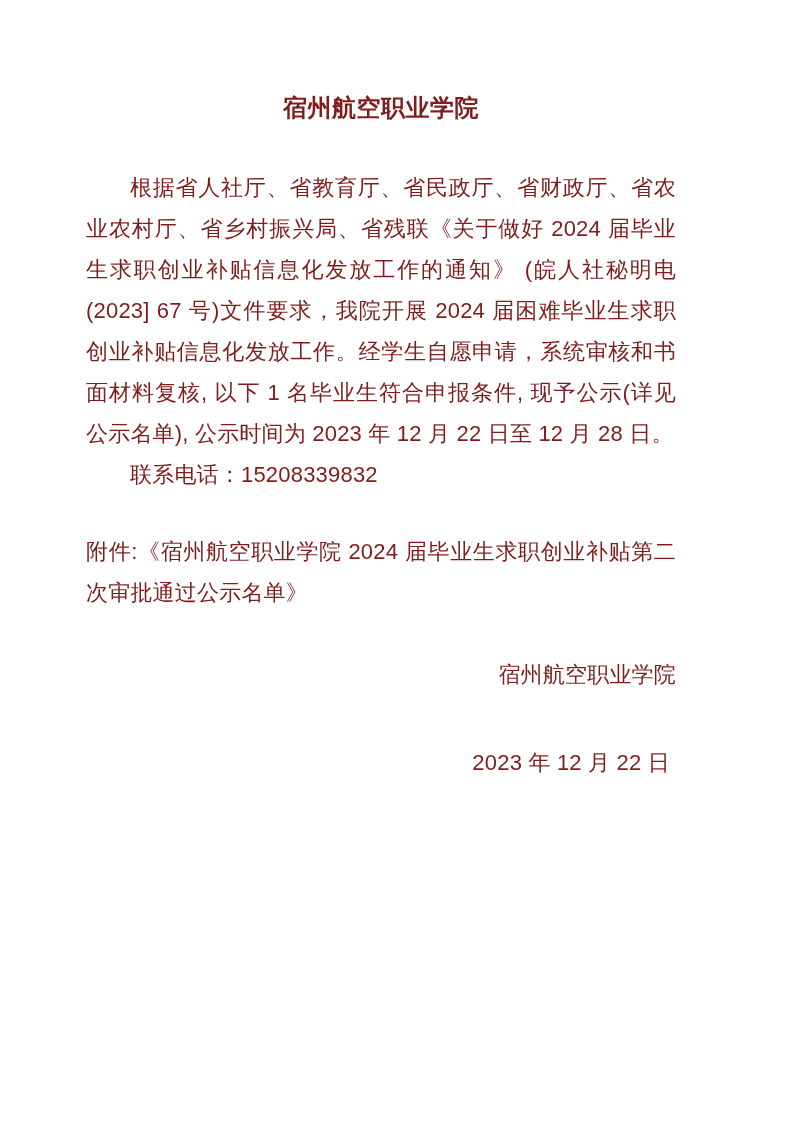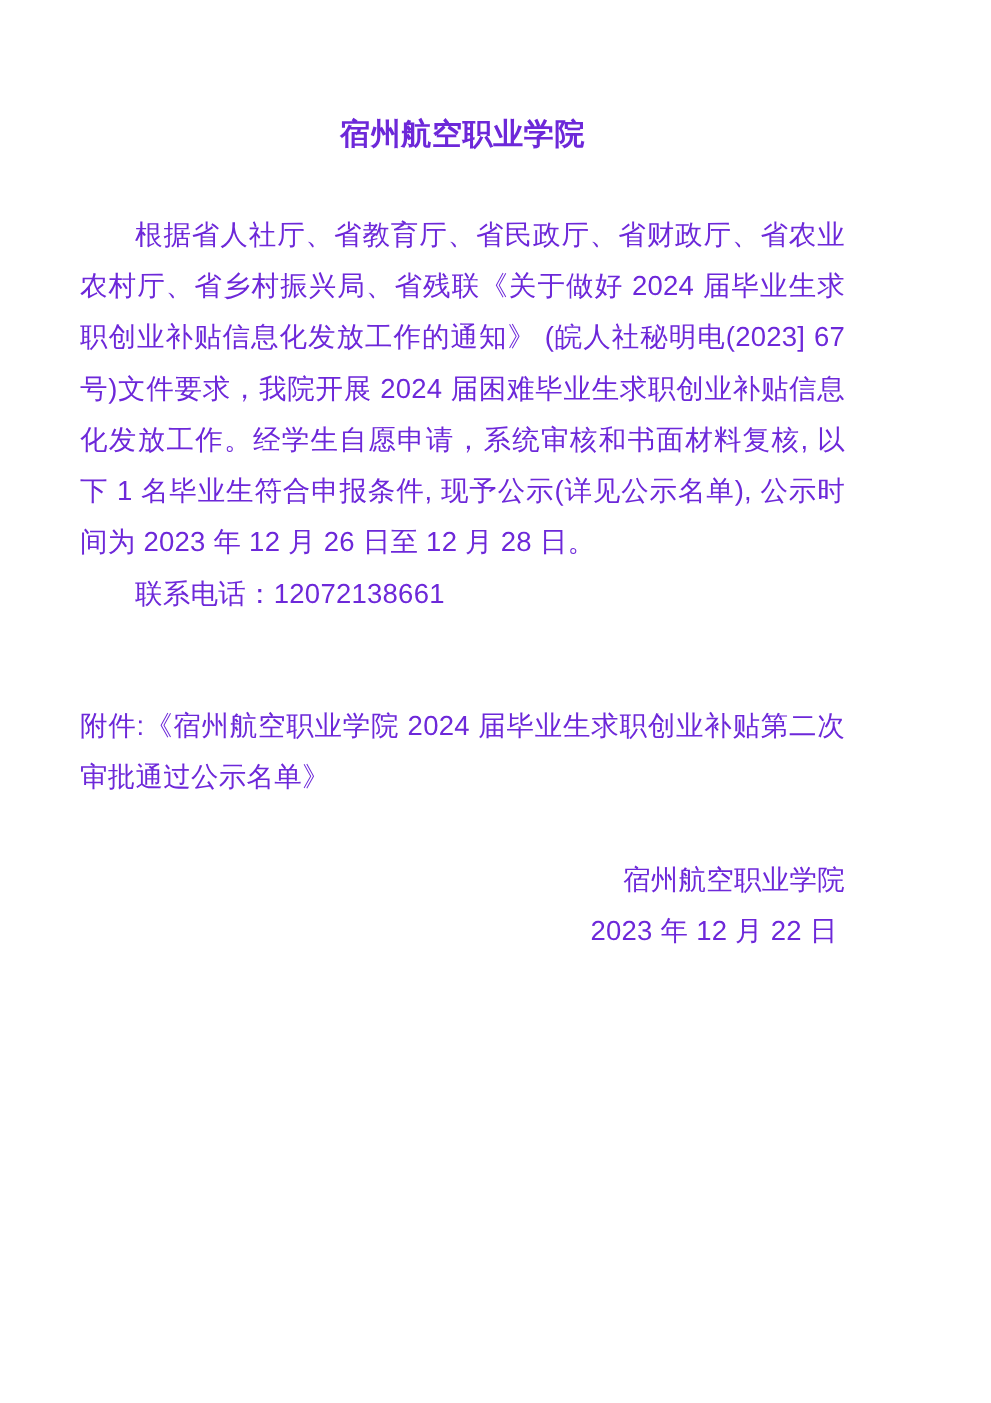--- a/index.html
+++ b/index.html
@@ -5,23 +5,23 @@
   html, body {
     margin: 0;
     padding: 0;
     background: #ffffff;
   }
   .page {
     position: relative;
     width: 793px;
     height: 872px;
     box-sizing: border-box;
-    padding: 86px 117px 0 64px;
+    padding: 86px 117px 0 86px;
     background: #ffffff;
-    color: #6d28d9;
+    color: #7f1d1d;
     font-family: "Liberation Sans", sans-serif;
     overflow: hidden;
   }
   .org-title, .notice-title {
     margin: 0;
     font-size: 24px;
     font-weight: 700;
     line-height: 43px;
     text-align: center;
     letter-spacing: 0.5px;
@@ -29,44 +29,44 @@
   .para {
     margin: 0;
     font-size: 22px;
     line-height: 41px;
     text-align: justify;
     letter-spacing: 0.2px;
   }
   .para.indent { text-indent: 2em; }
   .para.first  { margin-top: 38px; }
   .para.attachment {
-    margin-top: 65px;
+    margin-top: 36px;
     text-indent: 0;
   }
   .signature {
     margin-top: 41px;
     font-size: 22px;
     line-height: 41px;
     text-align: right;
     letter-spacing: 0.2px;
   }
-  .sig-date { margin-right: 6px; }
+  .sig-date { margin-right: 6px; margin-top: 47px; }
 </style>
 </head>
 <body>
 
 <div class="page">
 
   <h1 class="org-title">宿州航空职业学院</h1>
 
 
-  <p class="para indent first">根据省人社厅、省教育厅、省民政厅、省财政厅、省农业农村厅、省乡村振兴局、省残联《关于做好 2024 届毕业生求职创业补贴信息化发放工作的通知》 (皖人社秘明电(2023] 67 号)文件要求，我院开展 2024 届困难毕业生求职创业补贴信息化发放工作。经学生自愿申请，系统审核和书面材料复核, 以下 1 名毕业生符合申报条件, 现予公示(详见公示名单), 公示时间为 2023 年 12 月 26 日至 12 月 28 日。</p>
+  <p class="para indent first">根据省人社厅、省教育厅、省民政厅、省财政厅、省农业农村厅、省乡村振兴局、省残联《关于做好 2024 届毕业生求职创业补贴信息化发放工作的通知》 (皖人社秘明电(2023] 67 号)文件要求，我院开展 2024 届困难毕业生求职创业补贴信息化发放工作。经学生自愿申请，系统审核和书面材料复核, 以下 1 名毕业生符合申报条件, 现予公示(详见公示名单), 公示时间为 2023 年 12 月 22 日至 12 月 28 日。</p>
 
 
-  <p class="para indent">联系电话：12072138661</p>
+  <p class="para indent">联系电话：15208339832</p>
 
   <p class="para attachment">附件:《宿州航空职业学院 2024 届毕业生求职创业补贴第二次审批通过公示名单》</p>
 
   <div class="signature">
     <div class="sig-org">宿州航空职业学院</div>
     <div class="sig-date">2023 年 12 月 22 日</div>
   </div>
 
 </div>
 

